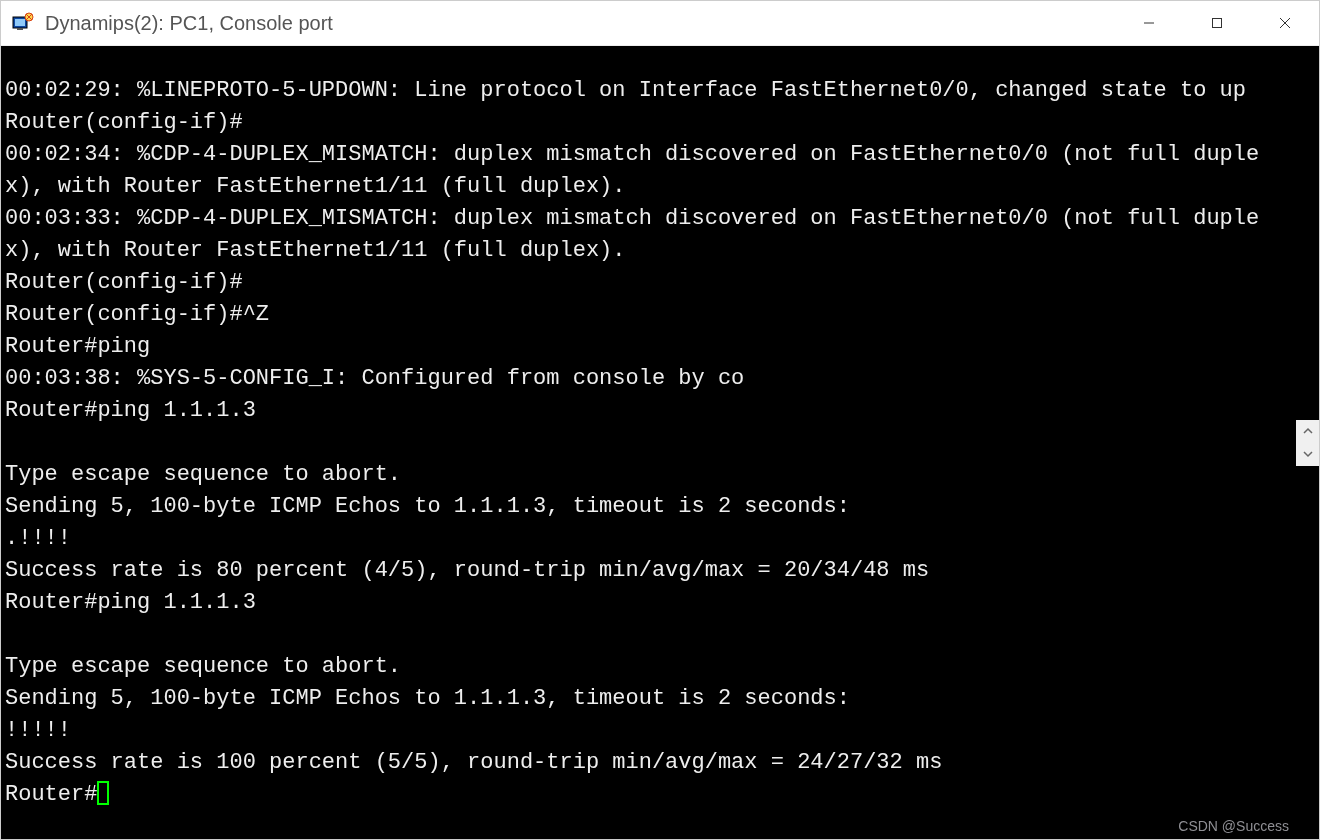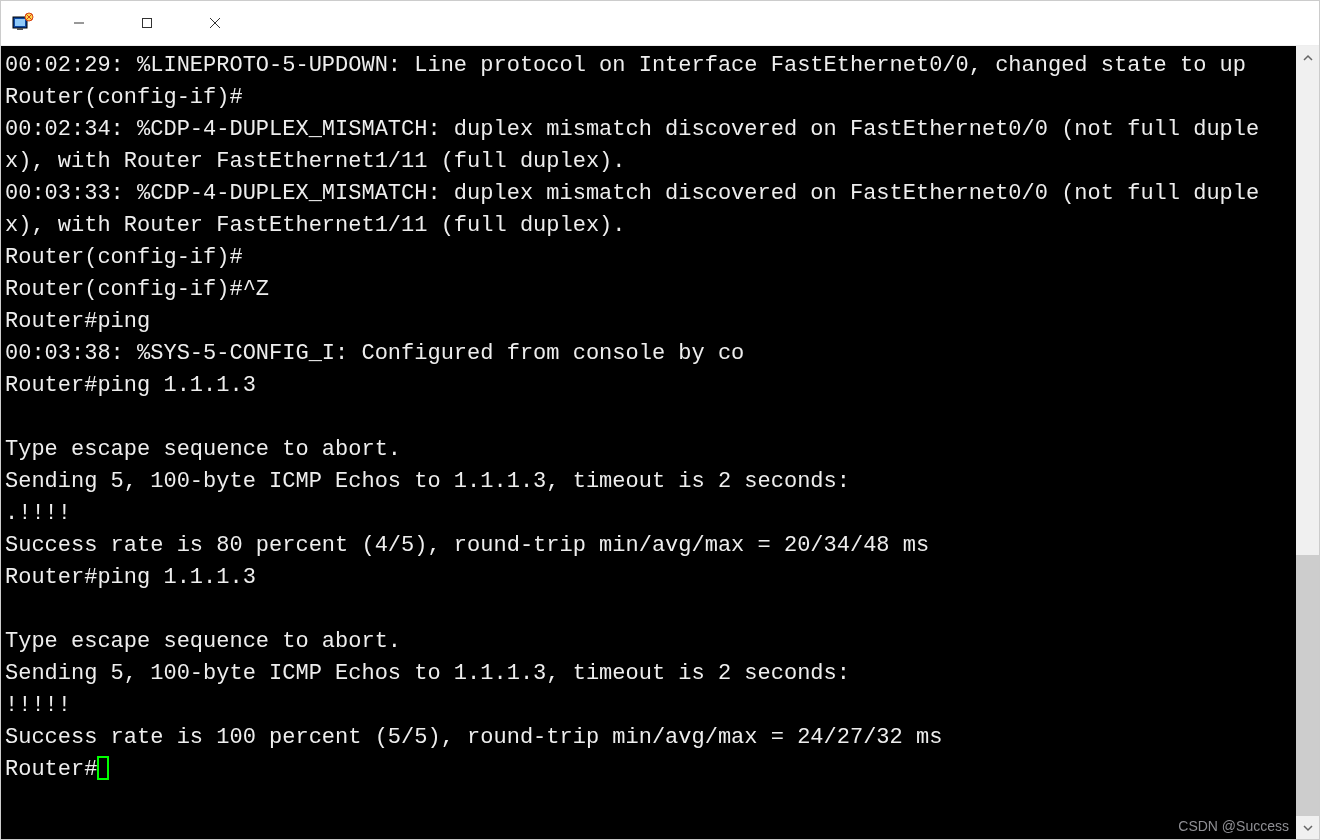--- a/index.html
+++ b/index.html
@@ -57,20 +57,21 @@
       justify-content: center;
       color: #555;
       font-size: 16px;
     }
     .client-area {
       flex: 1;
       display: flex;
       background: #000;
       position: relative;
       overflow: hidden;
+      align-items: center;
     }
     .terminal {
       flex: 1;
       background: #000;
       color: #eeeeee;
       font-family: "Consolas", "Courier New", monospace;
       font-size: 22px;
       line-height: 32px;
       padding: 4px 4px;
       white-space: pre-wrap;
@@ -131,20 +132,21 @@
   <div class="titlebar">
     <span class="titlebar-icon">
       <svg width="22" height="22" viewBox="0 0 22 22">
         <rect x="1" y="5" width="14" height="11" fill="#0d47a1" stroke="#000" stroke-width="1"></rect>
         <rect x="3" y="7" width="10" height="7" fill="#90caf9"></rect>
         <rect x="5" y="16" width="6" height="2" fill="#555"></rect>
         <circle cx="17" cy="5" r="4" fill="#ffd54f" stroke="#d84315" stroke-width="1"></circle>
         <path d="M14 8 L20 2 M14 2 L20 8" stroke="#d84315" stroke-width="1"></path>
       </svg>
     </span>
+    <span class="titlebar-title">Dynamips(2): PC1, Console port</span>
     <div class="window-controls">
       <div class="win-btn">
         <svg width="12" height="12" viewBox="0 0 12 12">
             <line x1="1" y1="6" x2="11" y2="6" stroke="#333" stroke-width="1"></line>
           </svg>
       </div>
       <div class="win-btn">
         <svg width="12" height="12" viewBox="0 0 12 12">
             <rect x="1.5" y="1.5" width="9" height="9" fill="none" stroke="#333" stroke-width="1"></rect>
           </svg>

